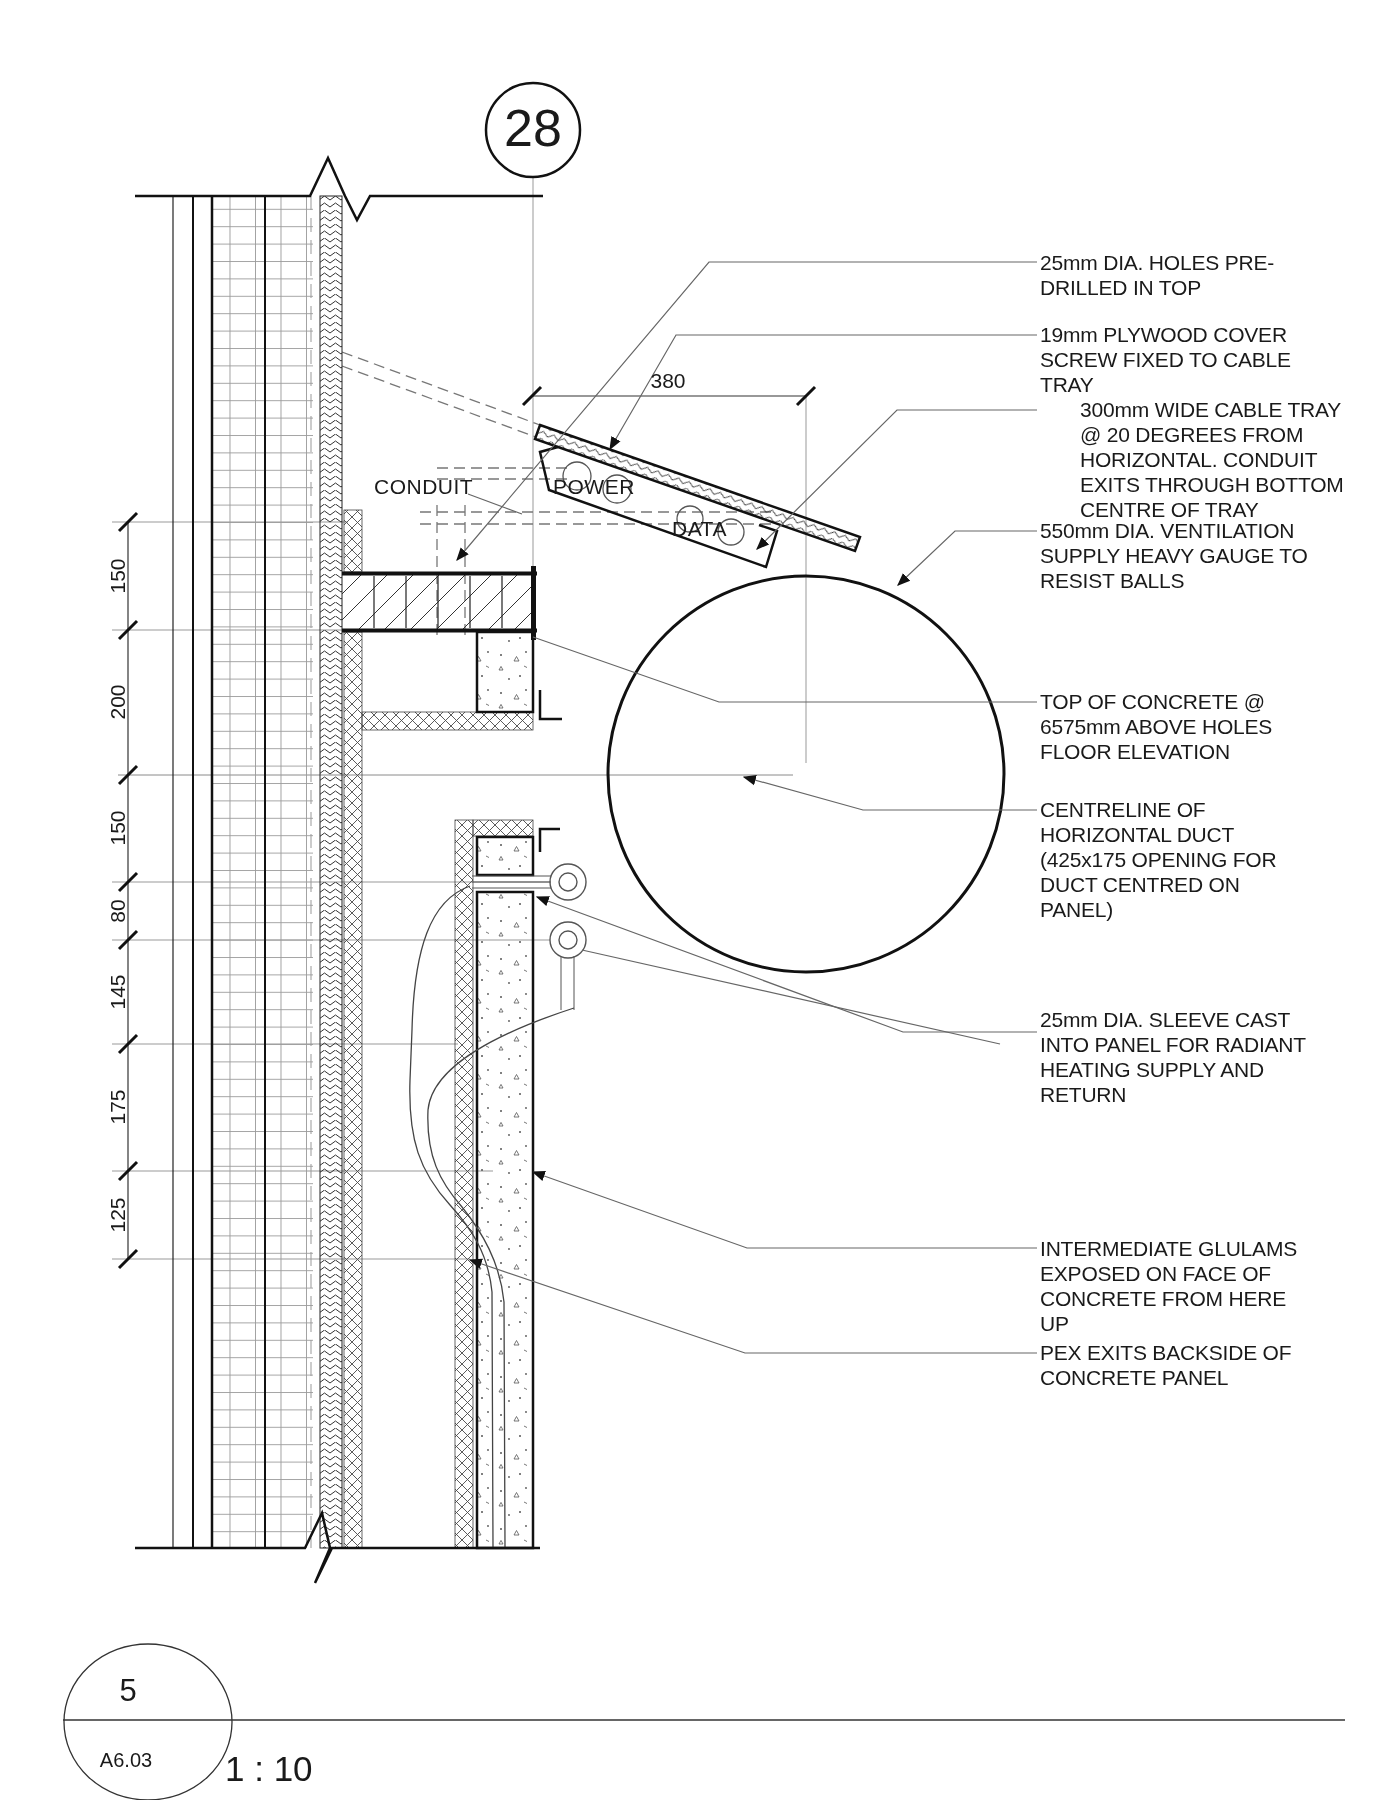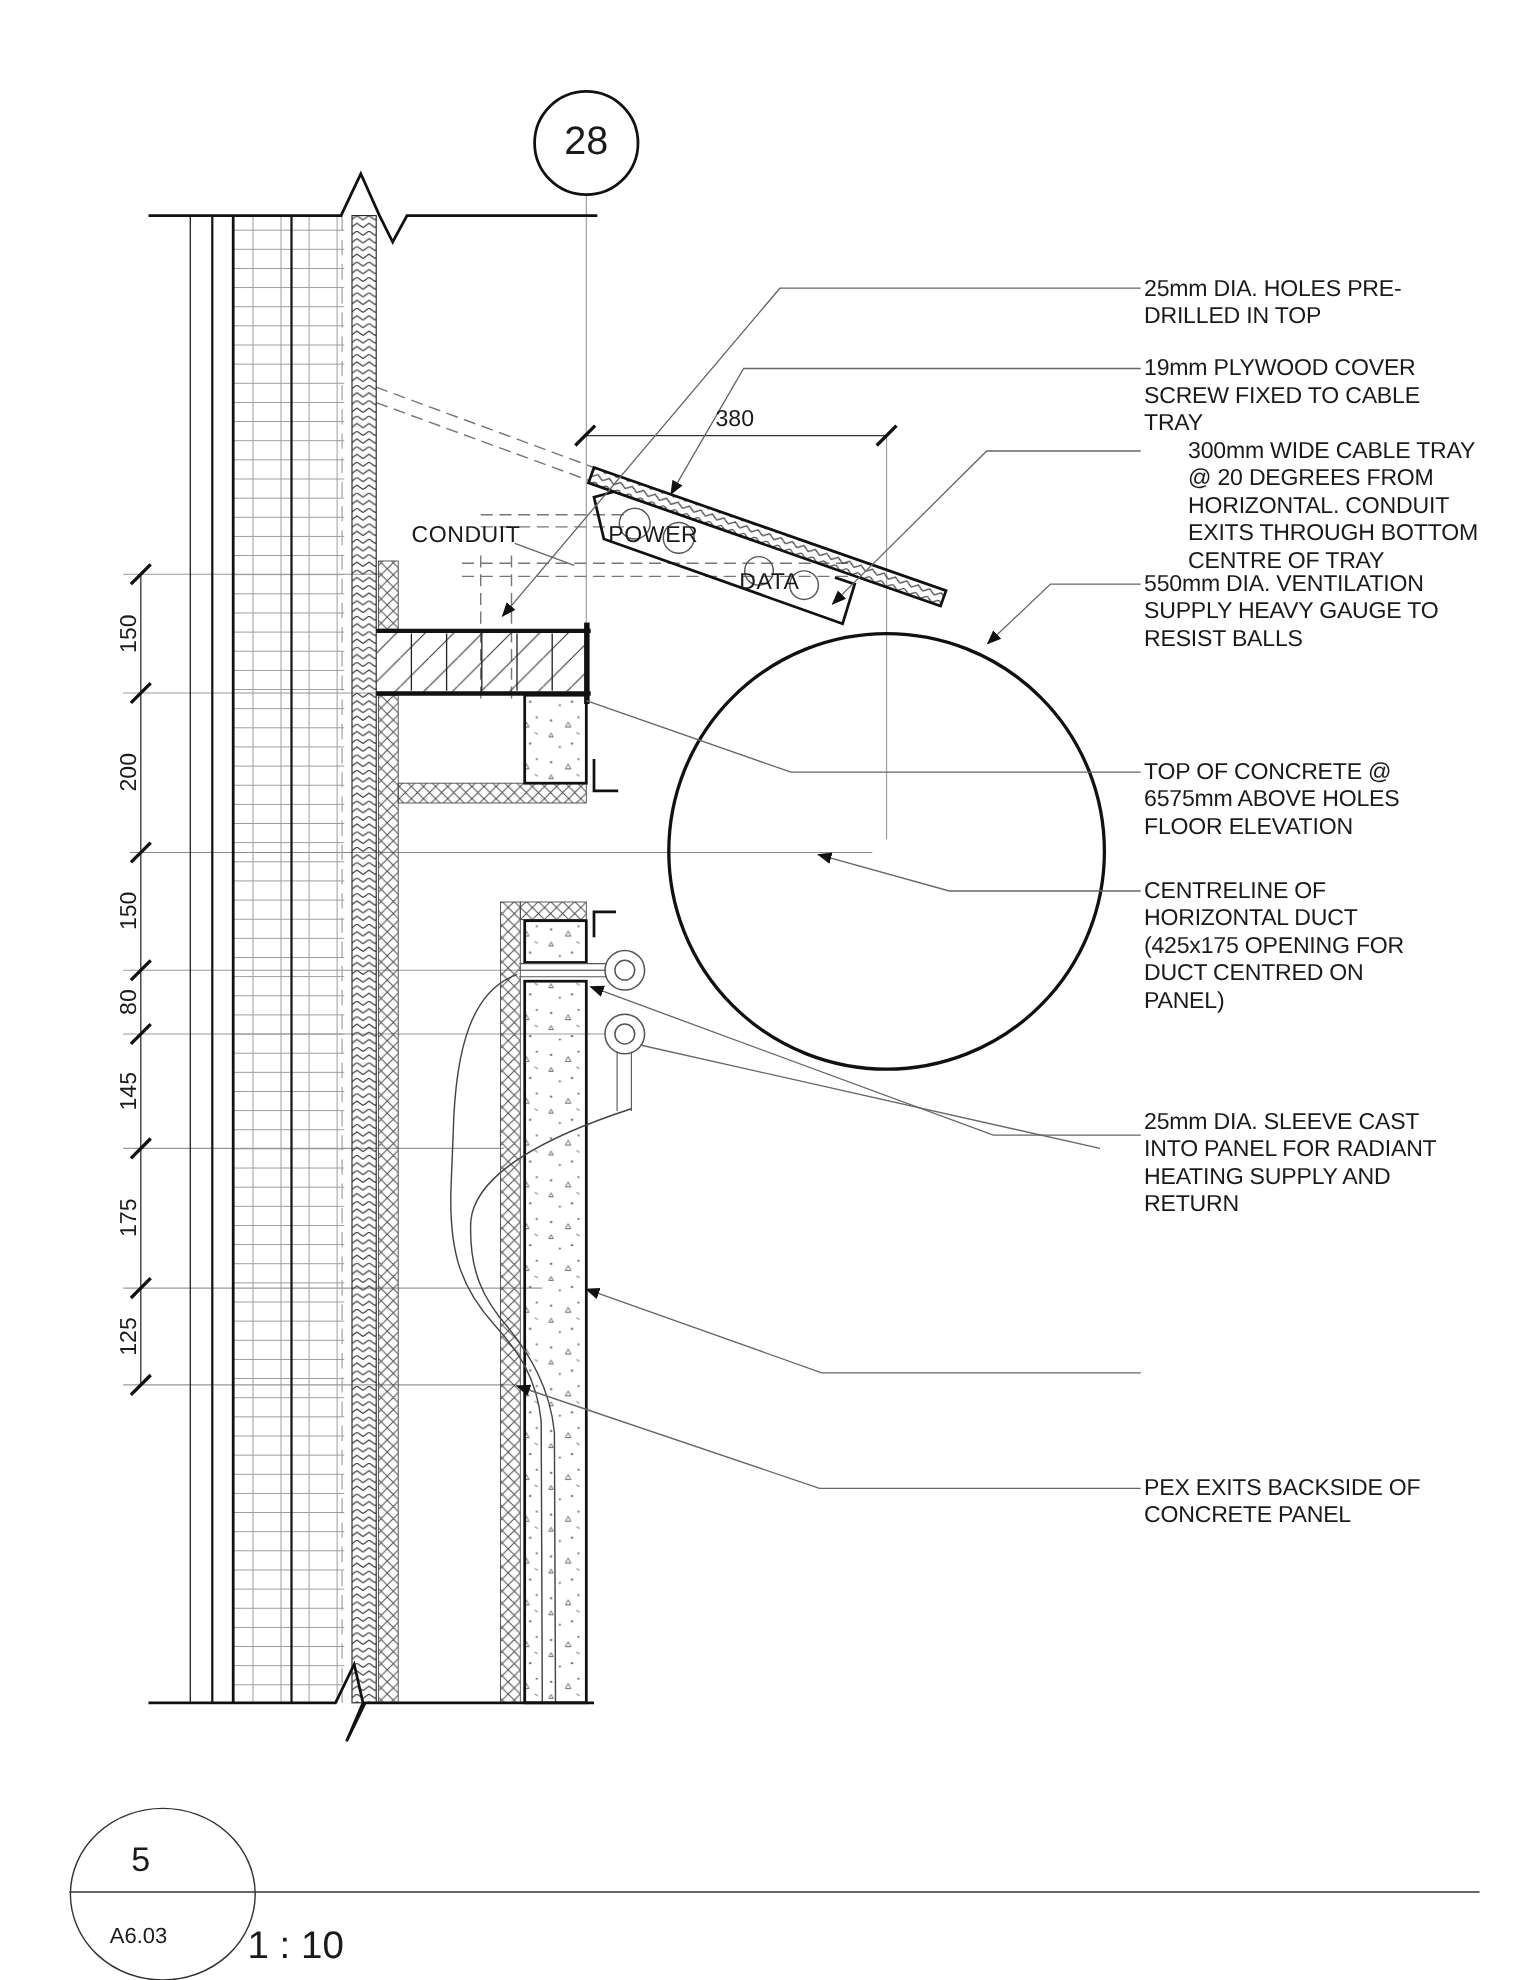--- a/index.html
+++ b/index.html
@@ -6,21 +6,21 @@
   #sheet{
     position:relative;width:1384px;height:1800px;background:#ffffff;
     font-family:"Liberation Sans", sans-serif;color:#1a1a1a;overflow:hidden;
   }
   #linework{position:absolute;left:0;top:0;}
   .txt{position:absolute;white-space:pre-line;line-height:25px;font-size:21px;color:#1a1a1a;}
   .anno{width:270px;letter-spacing:-0.2px;}
   .dimlabel{width:80px;height:24px;text-align:center;transform:rotate(-90deg);transform-origin:center;font-size:21px;}
   .traylabel{font-size:21px;letter-spacing:0.5px;}
   .center{text-align:center;}
-  #detail-number{left:503px;top:104px;width:60px;font-size:36px;line-height:48px;}
+  #detail-number{left:503px;top:104px;width:60px;font-size:52px;line-height:48px;}
   #dim-380{left:638px;top:368px;width:60px;}
   #label-conduit{left:374px;top:474px;width:110px;}
   #label-power{left:553px;top:474px;width:100px;}
   #label-data{left:672px;top:516px;width:80px;}
   #title-block{left:210px;top:1542px;width:760px;font-size:57px;line-height:65px;letter-spacing:0;}
   #scale-label{left:225px;top:1750px;width:160px;font-size:35px;line-height:38px;}
   #bubble-number{left:98px;top:1674px;width:60px;font-size:31px;line-height:34px;}
   #bubble-sheet{left:86px;top:1748px;width:80px;font-size:20px;line-height:24px;}
 </style>
 </head>
@@ -223,20 +223,23 @@
 6575mm ABOVE HOLES
 FLOOR ELEVATION</div>
   <div class="txt anno" style="left:1040px;top:797px;">CENTRELINE OF
 HORIZONTAL DUCT
 (425x175 OPENING FOR
 DUCT CENTRED ON PANEL)</div>
   <div class="txt anno" style="left:1040px;top:1007px;">25mm DIA. SLEEVE CAST
 INTO PANEL FOR RADIANT
 HEATING SUPPLY AND
 RETURN</div>
+  <div class="txt anno" style="left:1040px;top:1236px;">INTERMEDIATE GLULAMS
+EXPOSED ON FACE OF
+CONCRETE FROM HERE UP</div>
   <div class="txt anno" style="left:1040px;top:1340px;">PEX EXITS BACKSIDE OF
 CONCRETE PANEL</div>
 
   <div class="txt" id="scale-label">1 : 10</div>
   <div class="txt center" id="bubble-number">5</div>
   <div class="txt center" id="bubble-sheet">A6.03</div>
 
 </div>
 
 </body></html>

